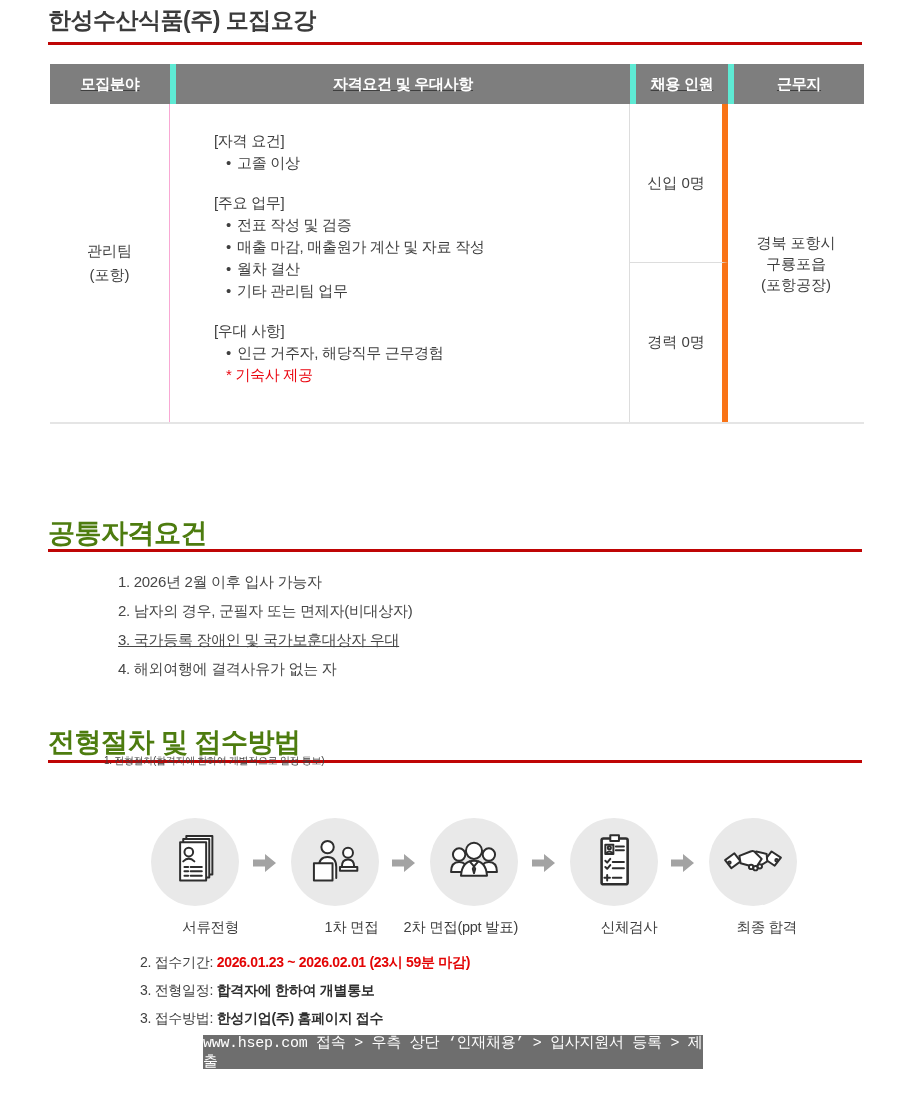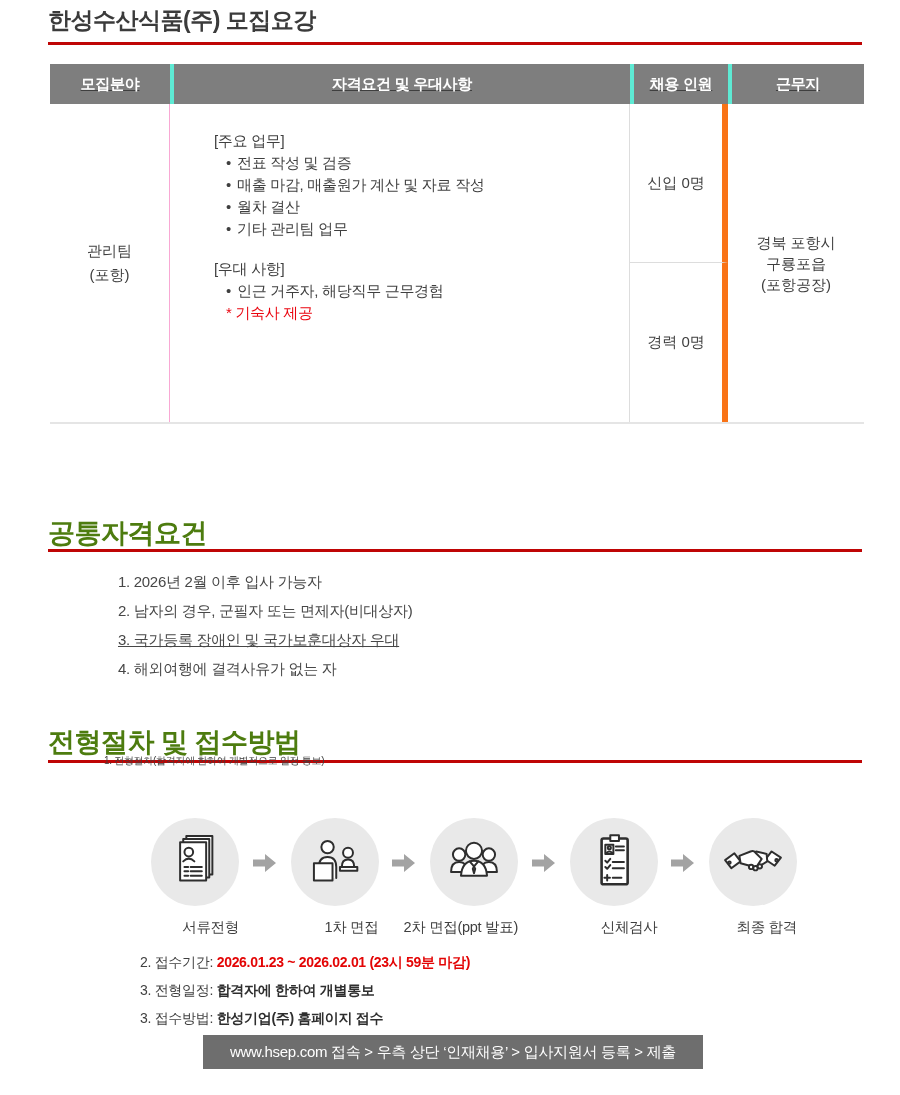--- a/index.html
+++ b/index.html
@@ -21,21 +21,21 @@
   .red-rule { position:absolute; left:48px; width:814px; height:3px; background:#bf0505; }
   #rule-main   { top:42px; }
   #rule-common { top:549px; }
   #rule-apply  { top:760px; }
 
   
   .recruit-table { position:absolute; left:50px; top:64px; width:814px; }
   .thead { display:grid; grid-template-columns:120px 460px 98px 136px; height:40px; background:#7e7e7e;text-decoration:underline; }
   .th {
     display:flex; align-items:center; justify-content:center;
-    color:#ffffff; font-size:15px; font-weight:bold; border-left:4px solid #5eead4;
+    color:#ffffff; font-size:15px; font-weight:bold; border-left:6px solid #5eead4;
     letter-spacing:-0.3px;
   }
   .th:first-child { border-left:none; }
   .tbody {
     display:grid; grid-template-columns:120px 460px 98px 136px;
     grid-template-rows:159px 159px; border-bottom:2px solid #e5e5e5; font-size:15px;
   }
   .cell-division {
     grid-column:1; grid-row:1/3; display:flex; flex-direction:column;
     align-items:center; justify-content:center; border-right:1px solid #f9a8d4; line-height:24px;
@@ -82,20 +82,21 @@
   .flow-arrow { margin-top:35px; flex:0 0 auto; }
 
   .info-lines { position:absolute; left:104px; top:948px; font-size:14px; line-height:28px; letter-spacing:-0.3px;margin-left:36px; }
   .val-red  { color:#e30505; font-weight:600; }
   .val-bold { color:#2e2e2e; font-weight:bold; }
 
   .footer-bar {
     position:absolute; left:203px; top:1035px; width:500px; height:34px; background:#6e6e6e;
     color:#ffffff; font-size:15px; display:flex; align-items:center; justify-content:center;
     letter-spacing:-0.3px;
+    font-family:Liberation Mono, monospace;
   }
 
   .ic { stroke:#2e2e2e; stroke-width:3.2; fill:#ffffff; stroke-linejoin:round; stroke-linecap:round; }
   .ic-thick { stroke-width:4.2; }
   .ic-nofill { fill:none; }
 </style>
 </head>
 <body>
 
 <div class="page">
@@ -109,20 +110,24 @@
       <div class="th">자격요건 및 우대사항</div>
       <div class="th">채용 인원</div>
       <div class="th">근무지</div>
     </div>
     <div class="tbody">
       <div class="cell-division">
         <div>관리팀</div>
         <div>(포항)</div>
       </div>
       <div class="cell-details">
+        <div class="dgroup">
+          <div class="dheading">[자격 요건]</div>
+          <div class="ditem">고졸 이상</div>
+        </div>
         <div class="dgroup">
           <div class="dheading">[주요 업무]</div>
           <div class="ditem">전표 작성 및 검증</div>
           <div class="ditem">매출 마감, 매출원가 계산 및 자료 작성</div>
           <div class="ditem">월차 결산</div>
           <div class="ditem">기타 관리팀 업무</div>
         </div>
         <div class="dgroup">
           <div class="dheading">[우대 사항]</div>
           <div class="ditem">인근 거주자, 해당직무 근무경험</div>

